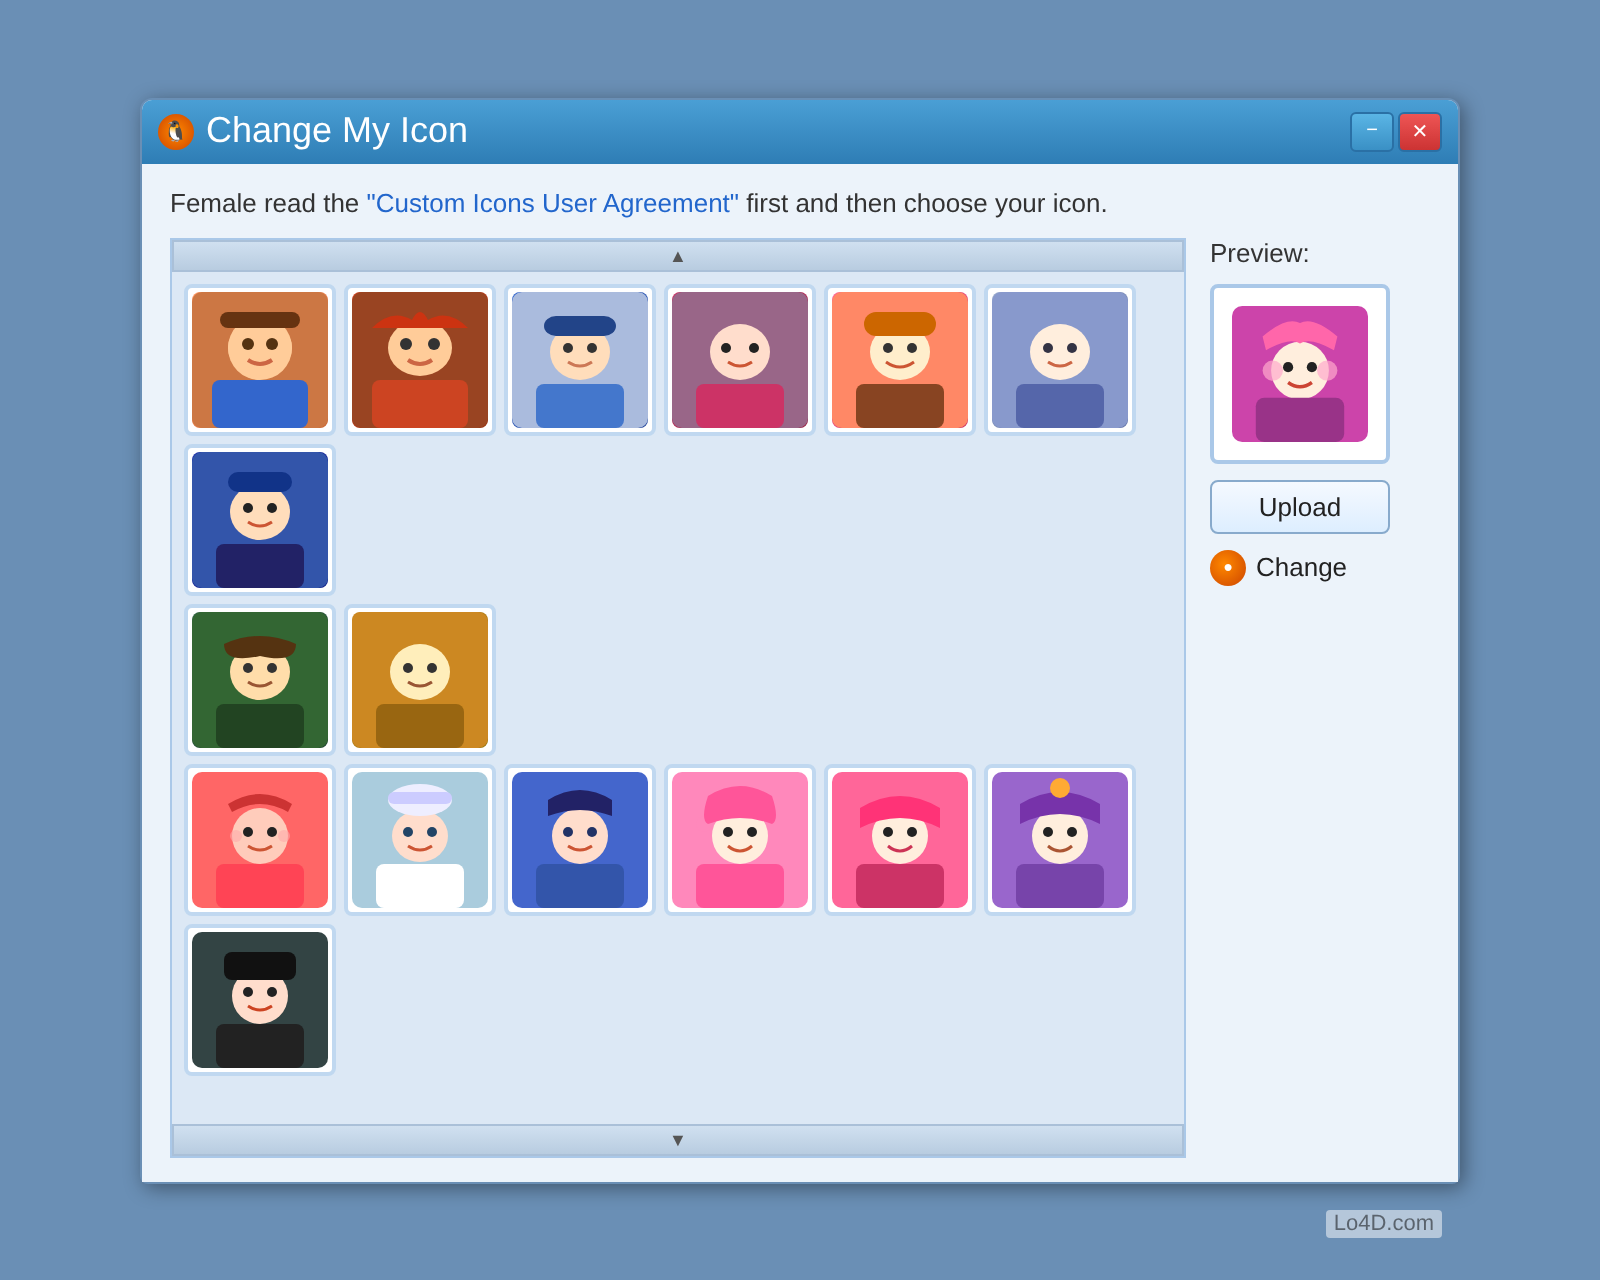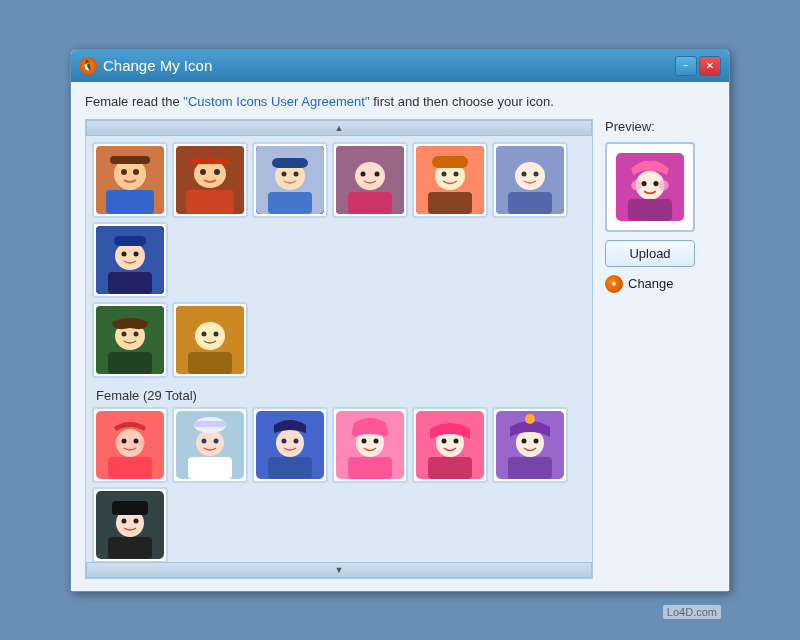--- a/index.html
+++ b/index.html
@@ -49,21 +49,21 @@
       background: radial-gradient(circle, #ff8800, #cc4400);
       border-radius: 50%;
       display: flex;
       align-items: center;
       justify-content: center;
       font-size: 10px;
       color: white;
     }
 
     .title-bar-title {
-      font-size: 15px;
+      font-size: 18px;
       font-weight: normal;
       color: white;
     }
 
     .title-bar-controls {
       display: flex;
       gap: 2px;
     }
 
     .title-btn {
@@ -410,21 +410,20 @@
                   <ellipse cx="34" cy="30" rx="15" ry="14" fill="#ffeebb"></ellipse>
                   <rect x="12" y="46" width="44" height="22" rx="4" fill="#996611"></rect>
                   <circle cx="28" cy="28" r="2.5" fill="#333"></circle>
                   <circle cx="40" cy="28" r="2.5" fill="#333"></circle>
                   <path d="M28 35 Q34 39 40 35" stroke="#995533" stroke-width="1.5" fill="none"></path>
                 </svg>
               </div>
             </div>
           </div>
 
-          <div class="category-label">Female (29 Total)</div>
 
           <div class="icon-row">
             <div class="icon-item">
               <svg class="face-svg" viewBox="0 0 68 68">
                 <rect width="68" height="68" rx="5" fill="#ff6666"></rect>
                 <ellipse cx="34" cy="32" rx="14" ry="14" fill="#ffccbb"></ellipse>
                 <rect x="12" y="46" width="44" height="22" rx="4" fill="#ff4455"></rect>
                 <circle cx="28" cy="30" r="2.5" fill="#222"></circle>
                 <circle cx="40" cy="30" r="2.5" fill="#222"></circle>
                 <path d="M28 37 Q34 41 40 37" stroke="#cc5533" stroke-width="1.5" fill="none"></path>

